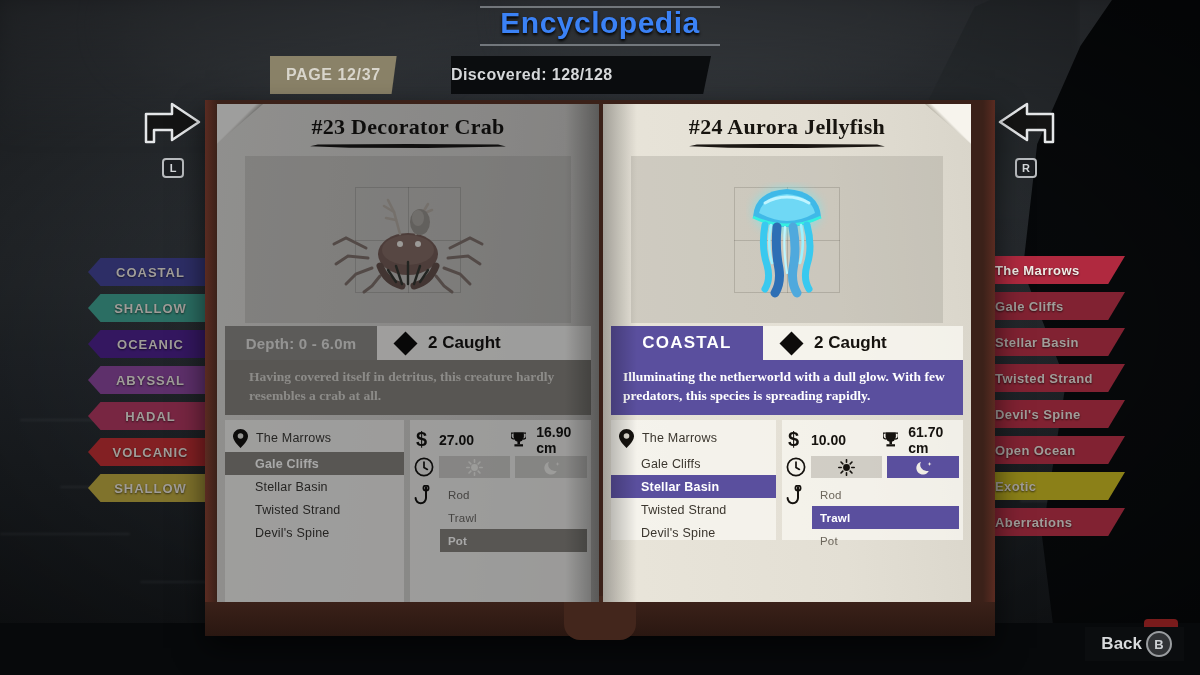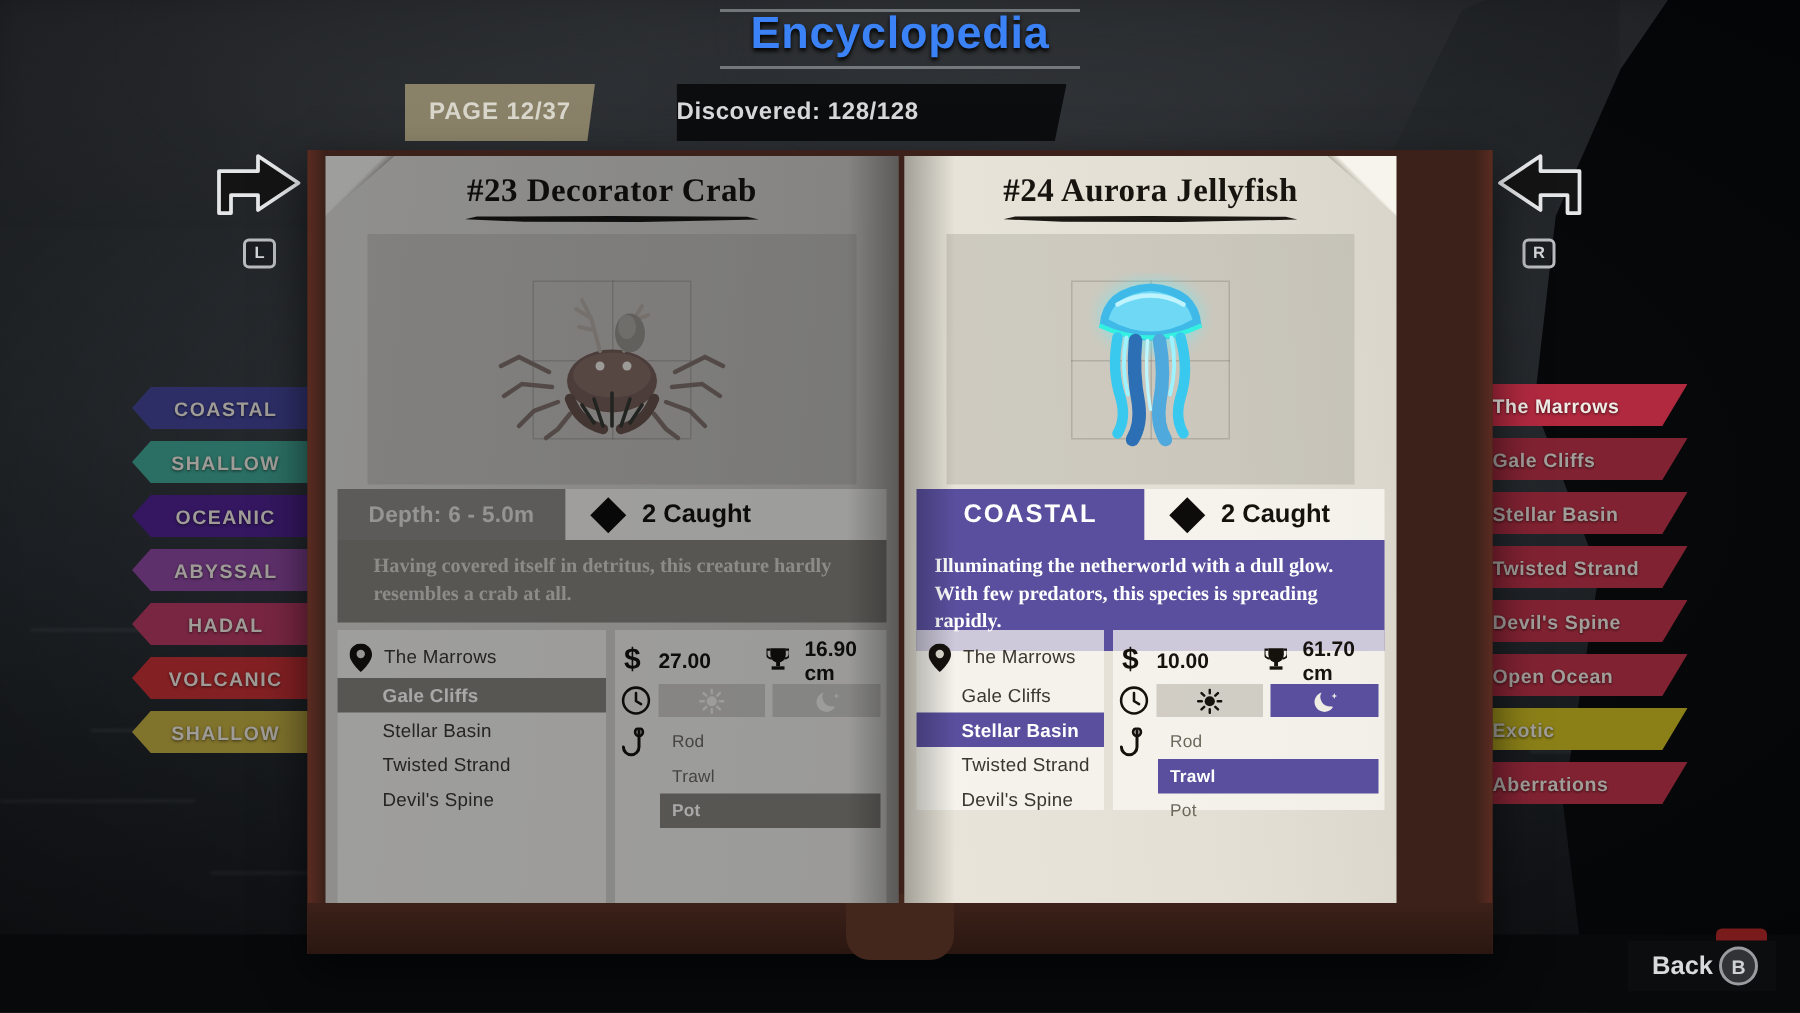--- a/index.html
+++ b/index.html
@@ -109,21 +109,21 @@
   .cover-edge-r { position:absolute; right:0; top:0; bottom:0; width:12px;
     background:linear-gradient(270deg,#5a2b21,#3b2119); }
   .cover-bottom { position:absolute; left:0; right:0; bottom:0; height:34px;
     background:linear-gradient(#3b2119,#2a1711); }
   .spine { position:absolute; left:50%; transform:translateX(-50%); bottom:-4px;
     width:72px; height:44px; background:#43261c; border-radius:0 0 16px 16px; }
 
   .page { position:absolute; top:4px; height:498px; overflow:hidden; }
   .page.left  { left:12px;  width:382px; background:linear-gradient(95deg,#ddd9d0,#d2cec6 60%,#c6c2ba);
     filter:brightness(.66) saturate(.28); }
-  .page.right { left:398px; width:328px; background:linear-gradient(85deg,#e9e5da,#e3dfd4 60%,#d9d5ca); }
+  .page.right { left:398px; width:368px; background:linear-gradient(85deg,#e9e5da,#e3dfd4 60%,#d9d5ca); }
   .page-inner-shadow-l { position:absolute; right:0; top:0; bottom:0; width:34px;
     background:linear-gradient(90deg,rgba(0,0,0,0),rgba(0,0,0,.30)); }
   .page-inner-shadow-r { position:absolute; left:0; top:0; bottom:0; width:34px;
     background:linear-gradient(270deg,rgba(0,0,0,0),rgba(0,0,0,.30)); }
 
   .corner-fold { position:absolute; top:0; width:46px; height:40px; }
   .corner-fold.tl { left:0;
     background:linear-gradient(135deg,#f2efe8 0%,#f2efe8 45%,#9b9788 55%,#76725f 100%);
     clip-path:polygon(0 0,100% 0,0 100%); }
   .corner-fold.tr { right:0;
@@ -385,21 +385,21 @@
             <path d="M94 26 L104 22"></path>
         </g>
         <ellipse cx="92" cy="34" rx="10" ry="13" fill="#9e9080"></ellipse>
         <ellipse cx="90" cy="30" rx="6" ry="8" fill="#b3a595"></ellipse>
         <circle cx="72" cy="56" r="3" fill="#f0e8dc"></circle>
         <circle cx="90" cy="56" r="3" fill="#f0e8dc"></circle>
       </svg>
     </div>
 
     <div class="badge-row">
-      <div class="badge-type depth">Depth: 6 - 5.0m</div>
+      <div class="badge-type depth">Depth: 0 - 6.0m</div>
       <div class="badge-caught">
         <div class="dia"></div>
         <span>2 Caught</span>
       </div>
     </div>
 
     <div class="desc dim">Having covered itself in detritus, this creature hardly resembles a crab at all.</div>
 
     <div class="info">
       <div class="info-col col-loc">

